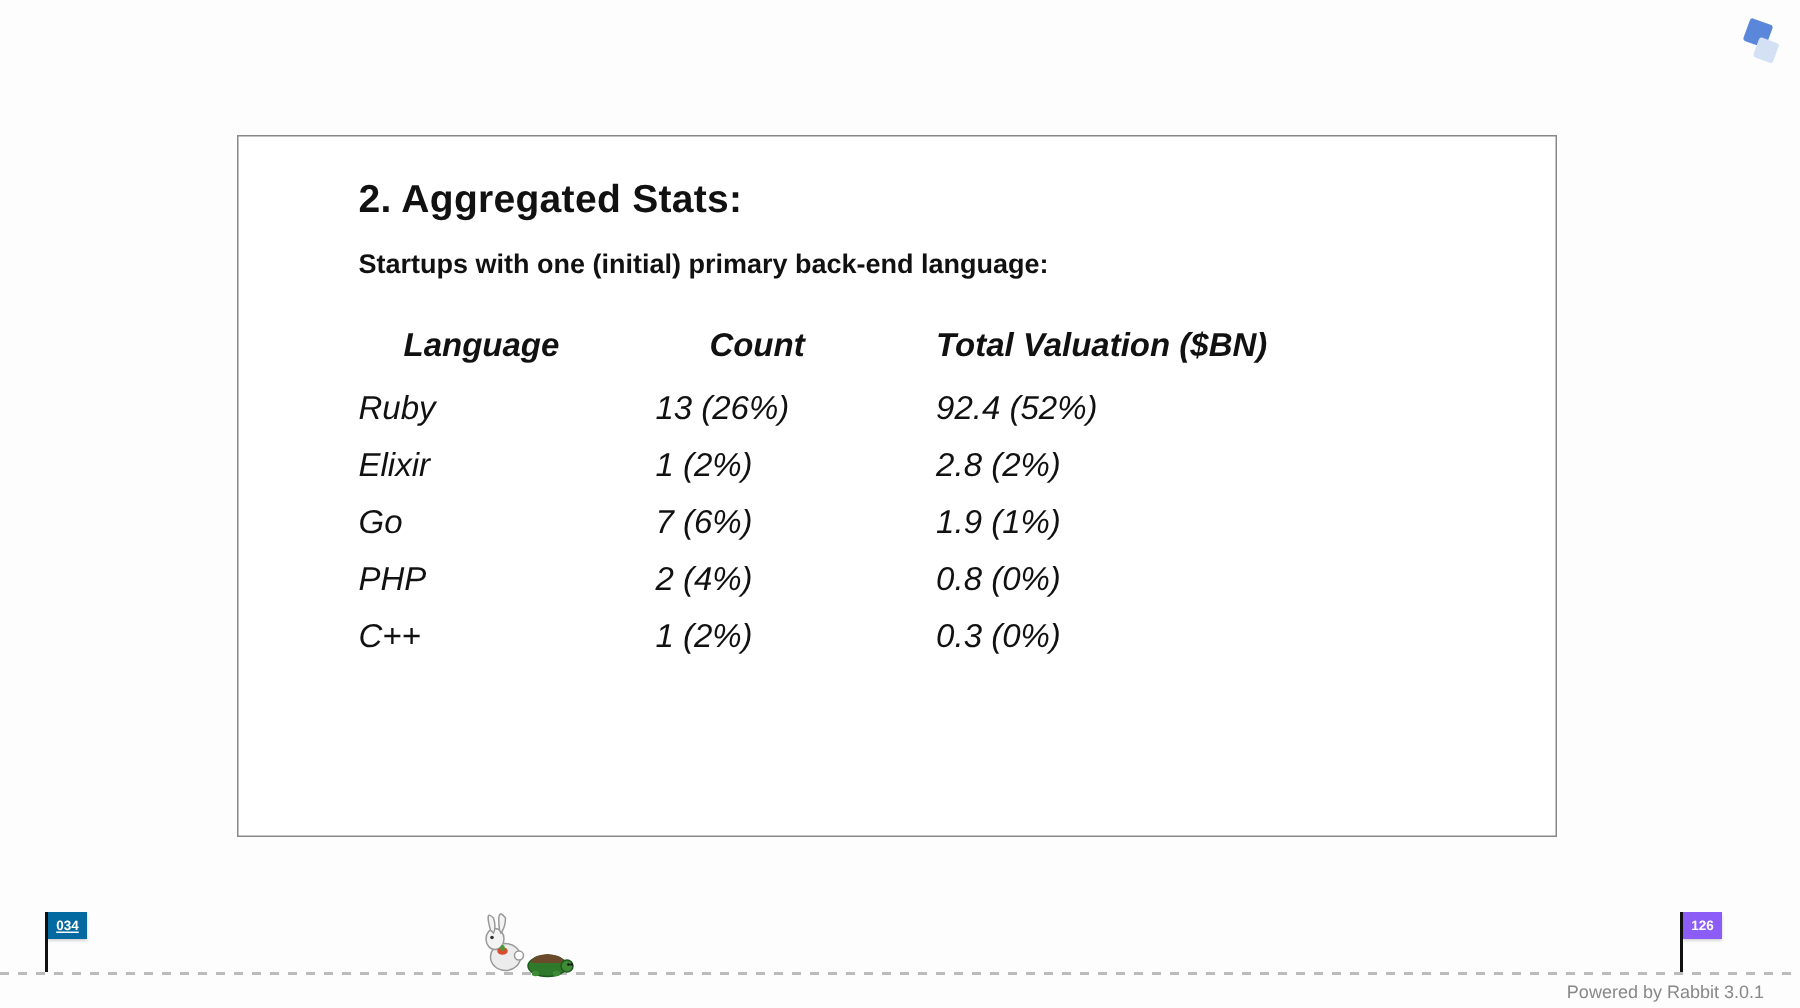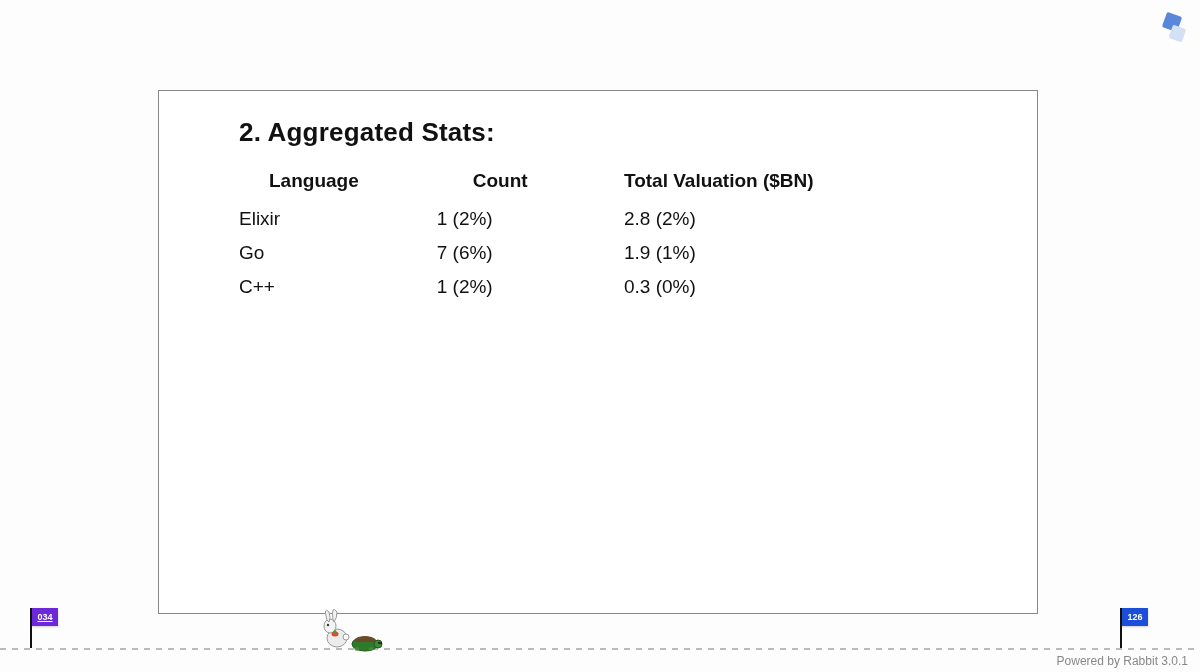--- a/index.html
+++ b/index.html
@@ -11,41 +11,42 @@
     font-family: -apple-system, BlinkMacSystemFont, "Segoe UI", Helvetica, Arial, sans-serif;
     color: #111;
     overflow: hidden;
     position: relative;
   }
   .slide-box {
     position: absolute;
     left: 158px;
     top: 90px;
     width: 880px;
-    height: 524px;
+    height: 468px;
     border: 1px solid #888;
     background: #fff;
     box-sizing: border-box;
     padding: 20px 54px 10px 80px;
   }
   .slide-title {
     font-size: 26px;
     font-weight: 800;
     letter-spacing: 0.2px;
     margin: 6px 0 18px 0;
   }
   .slide-subtitle {
     font-size: 18px;
     font-weight: 700;
     margin: 0 0 26px 0;
   }
   table.stats {
     border-collapse: collapse;
-    font-size: 19px;
+    font-size: 22px;
     width: 640px;
+    font-style: italic;
   }
   table.stats th {
     text-align: left;
     font-weight: 700;
     padding: 4px 0 10px 0;
   }
   table.stats td {
     padding: 6px 0;
     font-weight: 400;
   }
@@ -86,36 +87,36 @@
     height: 18px;
     color: #fff;
     font-size: 9px;
     font-weight: 700;
     display: flex;
     align-items: center;
     justify-content: center;
     box-shadow: 0 1px 2px rgba(0,0,0,0.2);
   }
   .flag-red  { left: 30px; }
-  .flag-red  .cloth { background: #6d28d9; text-decoration: underline; }
+  .flag-red  .cloth { background: #0369a1; text-decoration: underline; }
   .flag-blue { left: 1120px; }
-  .flag-blue .cloth { background: #1d4ed8; }
+  .flag-blue .cloth { background: #8b5cf6; }
 
   
   .racers {
     position: absolute;
     left: 315px;
     bottom: 20px;
     width: 80px;
     height: 50px;
   }
 
   .powered {
     position: absolute;
-    right: 12px;
+    right: 24px;
     bottom: 4px;
     font-size: 12px;
     color: #888;
   }
 
   
   .corner-deco {
     position: absolute;
     top: 6px;
     right: 6px;
@@ -129,39 +130,50 @@
 
 <svg class="corner-deco" viewBox="0 0 44 44">
   <g transform="translate(22,16) rotate(20)">
     <rect x="-8" y="-8" width="16" height="16" fill="#4a7bd8" rx="2"></rect>
     <rect x="2" y="2" width="14" height="14" fill="#d0def5" rx="2"></rect>
   </g>
 </svg>
 
 <div class="slide-box">
   <div class="slide-title">2. Aggregated Stats:</div>
+  <div class="slide-subtitle">Startups with one (initial) primary back-end language:</div>
 
   <table class="stats">
     <thead>
       <tr>
         <th class="col-lang th-lang">Language</th>
         <th class="col-count th-count">Count</th>
         <th class="col-val th-val">Total Valuation ($BN)</th>
       </tr>
     </thead>
     <tbody>
       <tr>
+        <td class="col-lang">Ruby</td>
+        <td class="col-count">13 (26%)</td>
+        <td class="col-val">92.4 (52%)</td>
+      </tr>
+      <tr>
         <td class="col-lang">Elixir</td>
         <td class="col-count">1 (2%)</td>
         <td class="col-val">2.8 (2%)</td>
       </tr>
       <tr>
         <td class="col-lang">Go</td>
         <td class="col-count">7 (6%)</td>
         <td class="col-val">1.9 (1%)</td>
+      </tr>
+      <tr>
+        <td class="col-lang">PHP</td>
+        <td class="col-count">2 (4%)</td>
+        <td class="col-val">0.8 (0%)</td>
       </tr>
       <tr>
         <td class="col-lang">C++</td>
         <td class="col-count">1 (2%)</td>
         <td class="col-val">0.3 (0%)</td>
       </tr>
     </tbody>
   </table>
 </div>
 

